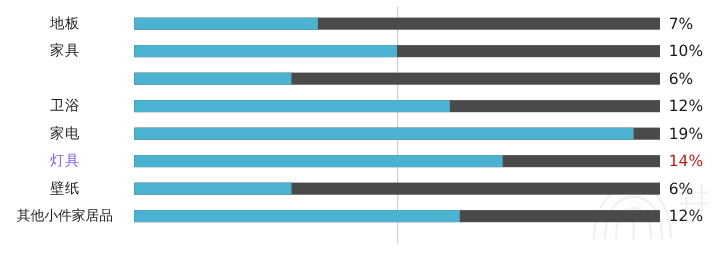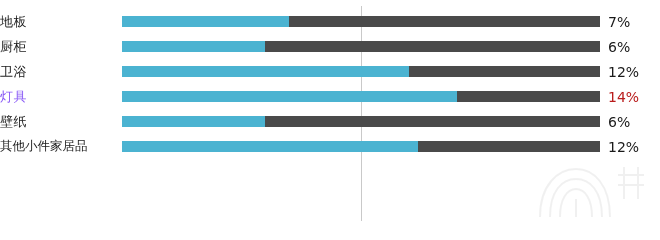--- a/index.html
+++ b/index.html
@@ -59,21 +59,21 @@
   .row {
     position: relative;
     height: 25px;
     display: flex;
     align-items: center;
   }
   .cat-label {
     position: absolute;
     left: 0;
     width: 118px;
-    text-align: left;
+    text-align: center;
     padding-right: 0px;
     box-sizing: border-box;
     font-size: 13px;
     line-height: 16px;
     color: #1a1a1a;
     letter-spacing: 0.5px;
     white-space: nowrap;
   }
   .bar-track {
     position: absolute;
@@ -125,32 +125,45 @@
     <div class="gridline" id="gridline-mid" style="left: 361px; background: rgb(201, 201, 201);"></div>
     <div class="rows" id="rows">
         <div class="row">
           <div class="cat-label" style="color: rgb(26, 26, 26);">地板</div>
           <div class="bar-track" style="background: rgb(74, 74, 74);">
             <div class="bar-fill" style="width: 35%; background: rgb(75, 179, 209);"></div>
           </div>
           <div class="value-label" style="color: rgb(26, 26, 26);">7%</div>
         </div>
         <div class="row">
-          <div class="cat-label" style="color: rgb(26, 26, 26);">厨柜</div>
+          <div class="cat-label" style="color: rgb(26, 26, 26);">家具</div>
+          <div class="bar-track" style="background: rgb(74, 74, 74);">
+            <div class="bar-fill" style="width: 50%; background: rgb(75, 179, 209);"></div>
+          </div>
+          <div class="value-label" style="color: rgb(26, 26, 26);">10%</div>
+        </div>
+        <div class="row">
           <div class="bar-track" style="background: rgb(74, 74, 74);">
             <div class="bar-fill" style="width: 30%; background: rgb(75, 179, 209);"></div>
           </div>
           <div class="value-label" style="color: rgb(26, 26, 26);">6%</div>
         </div>
         <div class="row">
           <div class="cat-label" style="color: rgb(26, 26, 26);">卫浴</div>
           <div class="bar-track" style="background: rgb(74, 74, 74);">
             <div class="bar-fill" style="width: 60%; background: rgb(75, 179, 209);"></div>
           </div>
           <div class="value-label" style="color: rgb(26, 26, 26);">12%</div>
+        </div>
+        <div class="row">
+          <div class="cat-label" style="color: rgb(26, 26, 26);">家电</div>
+          <div class="bar-track" style="background: rgb(74, 74, 74);">
+            <div class="bar-fill" style="width: 95%; background: rgb(75, 179, 209);"></div>
+          </div>
+          <div class="value-label" style="color: rgb(26, 26, 26);">19%</div>
         </div>
         <div class="row">
           <div class="cat-label" style="color: #8b5cf6;">灯具</div>
           <div class="bar-track" style="background: rgb(74, 74, 74);">
             <div class="bar-fill" style="width: 70%; background: rgb(75, 179, 209);"></div>
           </div>
           <div class="value-label" style="color: #b91c1c;">14%</div>
         </div>
         <div class="row">
           <div class="cat-label" style="color: rgb(26, 26, 26);">壁纸</div>

